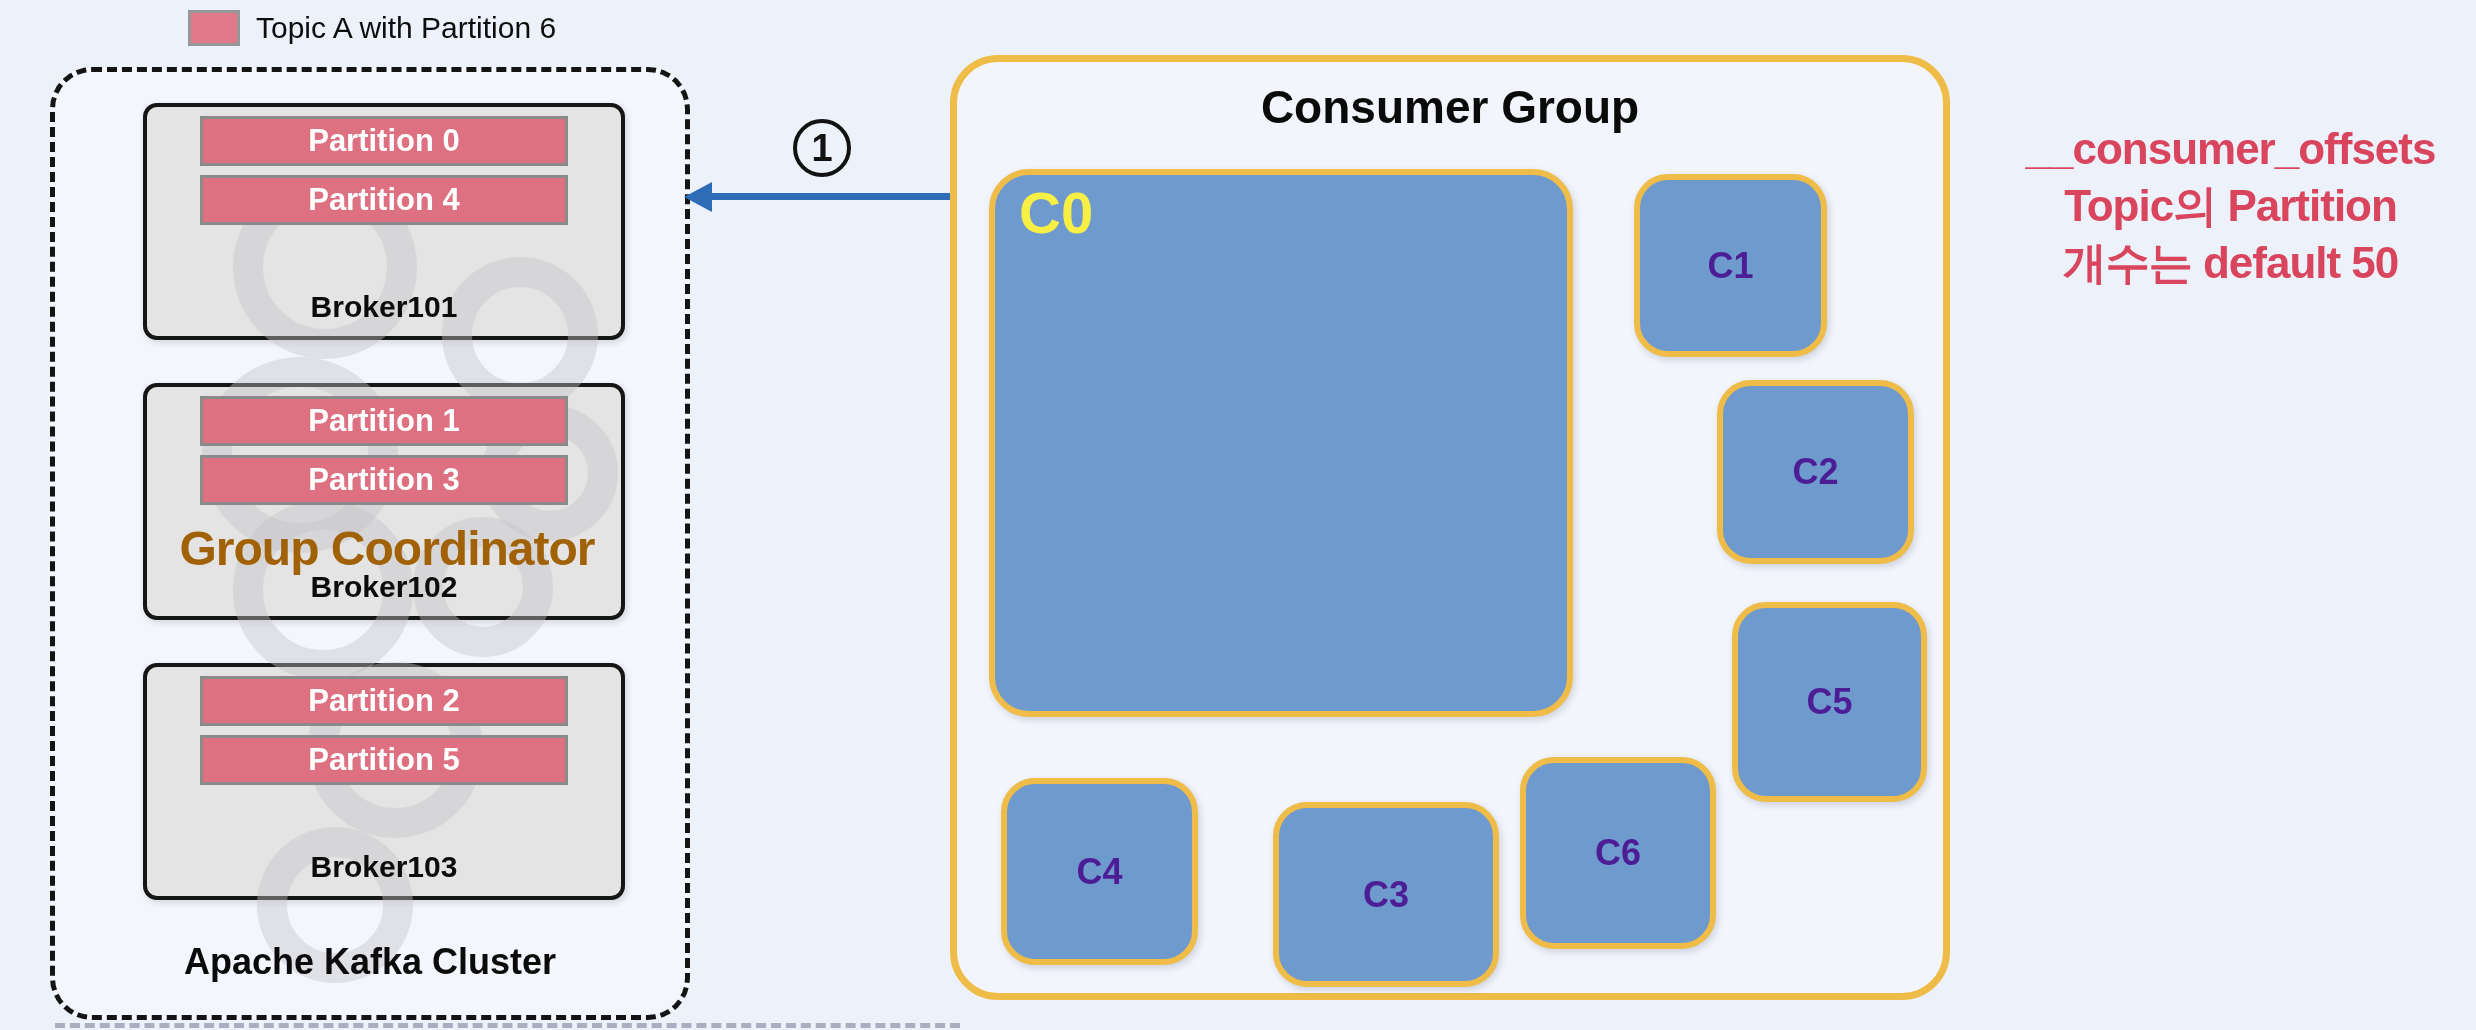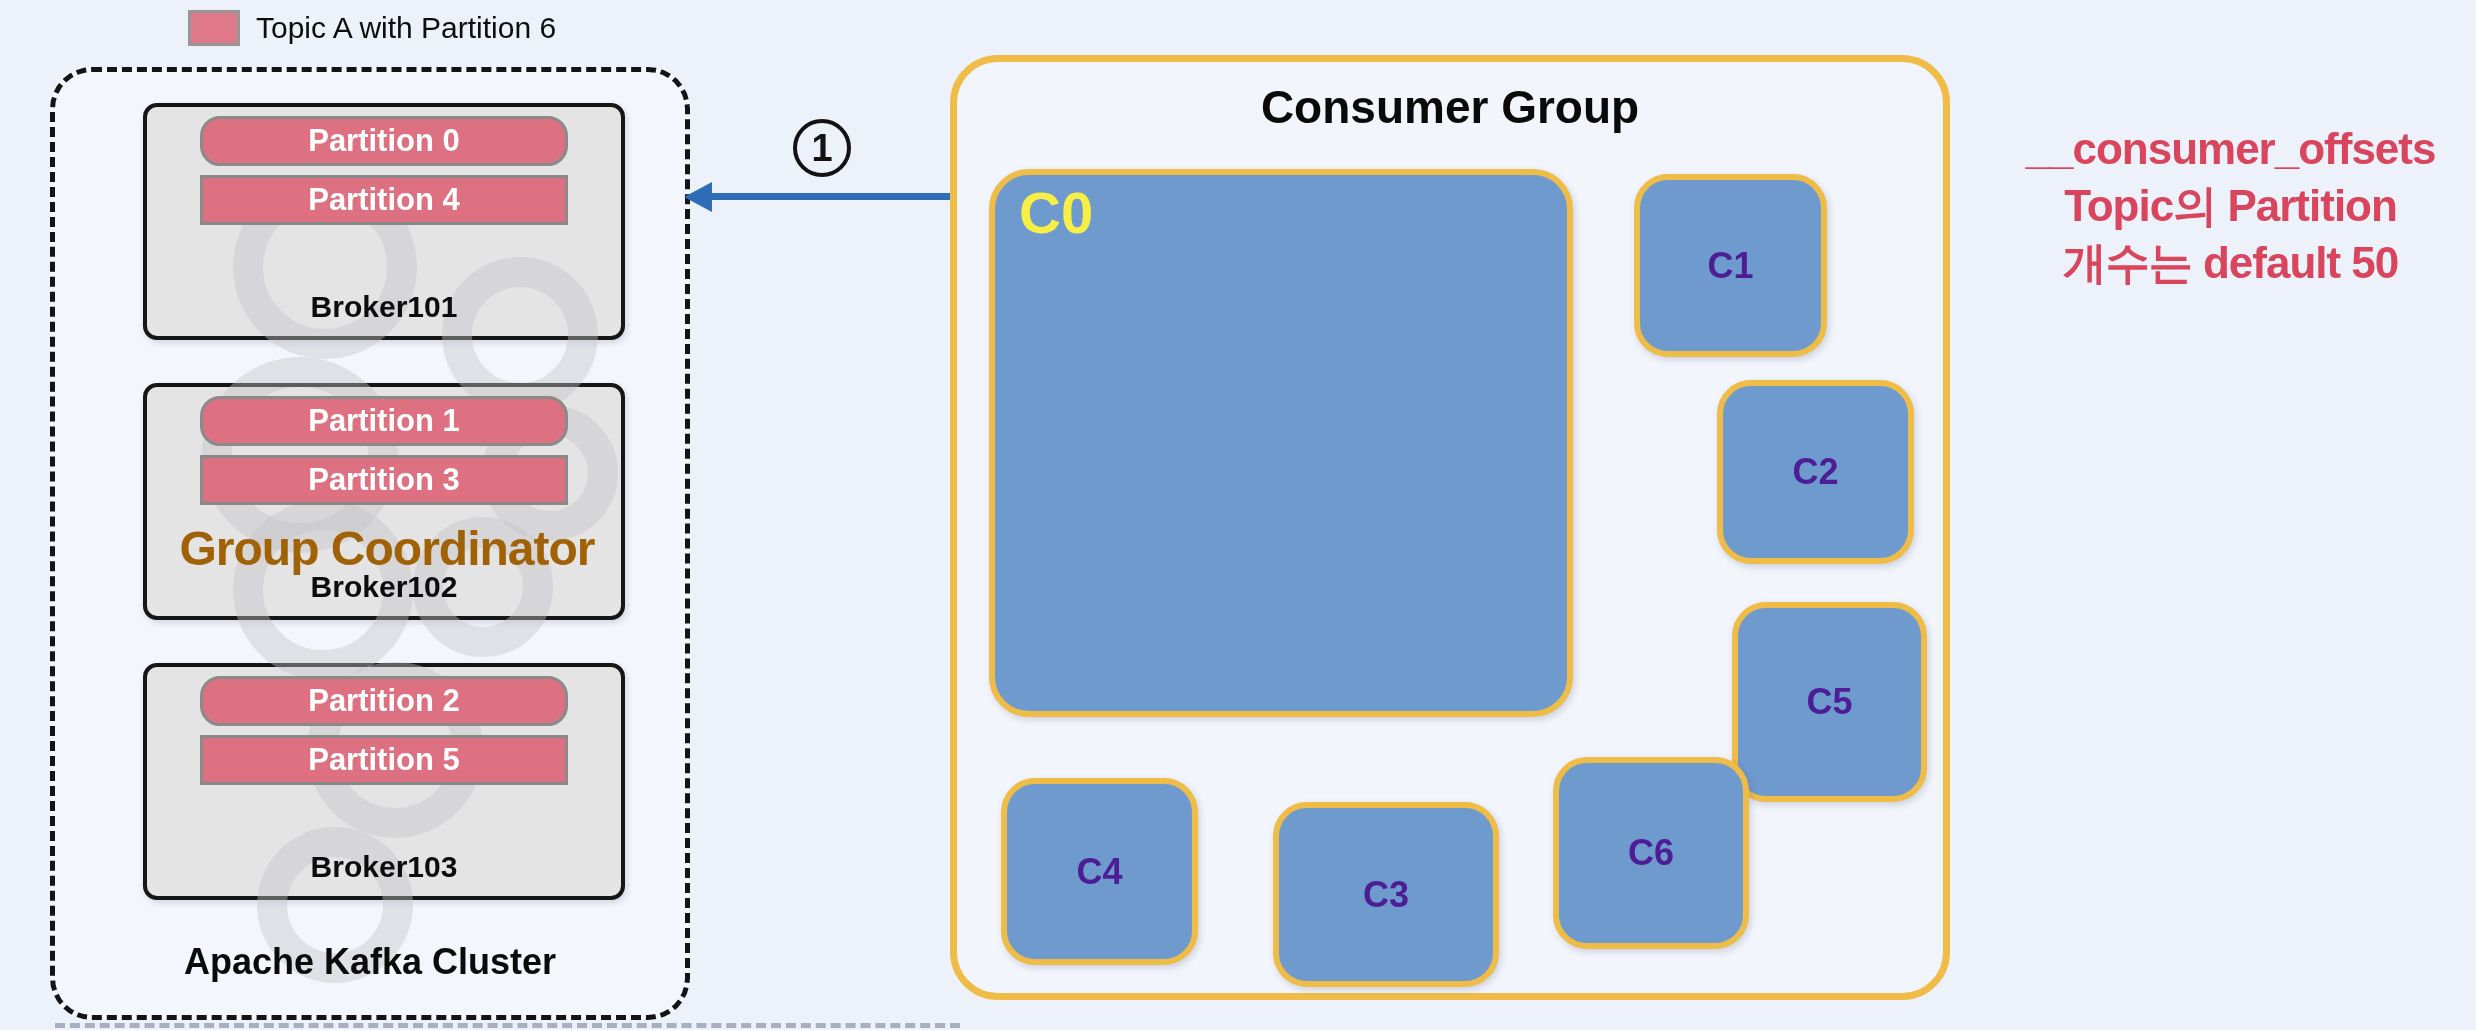--- a/index.html
+++ b/index.html
@@ -38,21 +38,21 @@
   .broker1{top:31px;}
   .broker2{top:311px;}
   .broker3{top:591px;}
   .partition{
     position:relative;z-index:1;
     width:368px;height:50px;margin:0 auto;
     background:#de7181;border:3px solid #8a8a8a;
     display:flex;align-items:center;justify-content:center;
     color:#fff;font-size:31px;font-weight:600;
   }
-  .partition.first{margin-top:9px;border-radius:20px;}
+  .partition.first{margin-top:9px;}
   .partition.second{margin-top:9px;}
   .broker-name{
     position:absolute;z-index:1;left:0;bottom:12px;width:100%;
     text-align:center;font-size:30px;font-weight:600;color:#0c0c0c;
   }
   .coordinator{
     position:absolute;z-index:1;left:-10px;bottom:40px;width:500px;
     text-align:center;font-size:48px;font-weight:600;color:#a16207;letter-spacing:-1px;
     white-space:nowrap;
   }
@@ -96,21 +96,21 @@
     box-shadow:2px 3px 7px rgba(40,50,80,.18);
   }
   .c0{left:32px;top:107px;width:584px;height:548px;border-radius:40px;
       align-items:flex-start;justify-content:flex-start;padding:4px 0 0 24px;
       color:#f7ef45;font-size:58px;}
   .c1{left:677px;top:112px;width:193px;height:183px;}
   .c2{left:760px;top:318px;width:197px;height:184px;}
   .c3{left:316px;top:740px;width:226px;height:185px;}
   .c4{left:44px;top:716px;width:197px;height:187px;}
   .c5{left:775px;top:540px;width:195px;height:200px;}
-  .c6{left:596px;top:695px;width:196px;height:192px;}
+  .c6{left:563px;top:695px;width:196px;height:192px;}
 
   
   .annotation{
     position:absolute;left:1985px;top:120px;width:491px;
     text-align:center;color:#d8455c;font-size:44px;font-weight:700;line-height:1.3;
     letter-spacing:-1px;white-space:nowrap;
   }
 </style>
 </head>
 <body>

